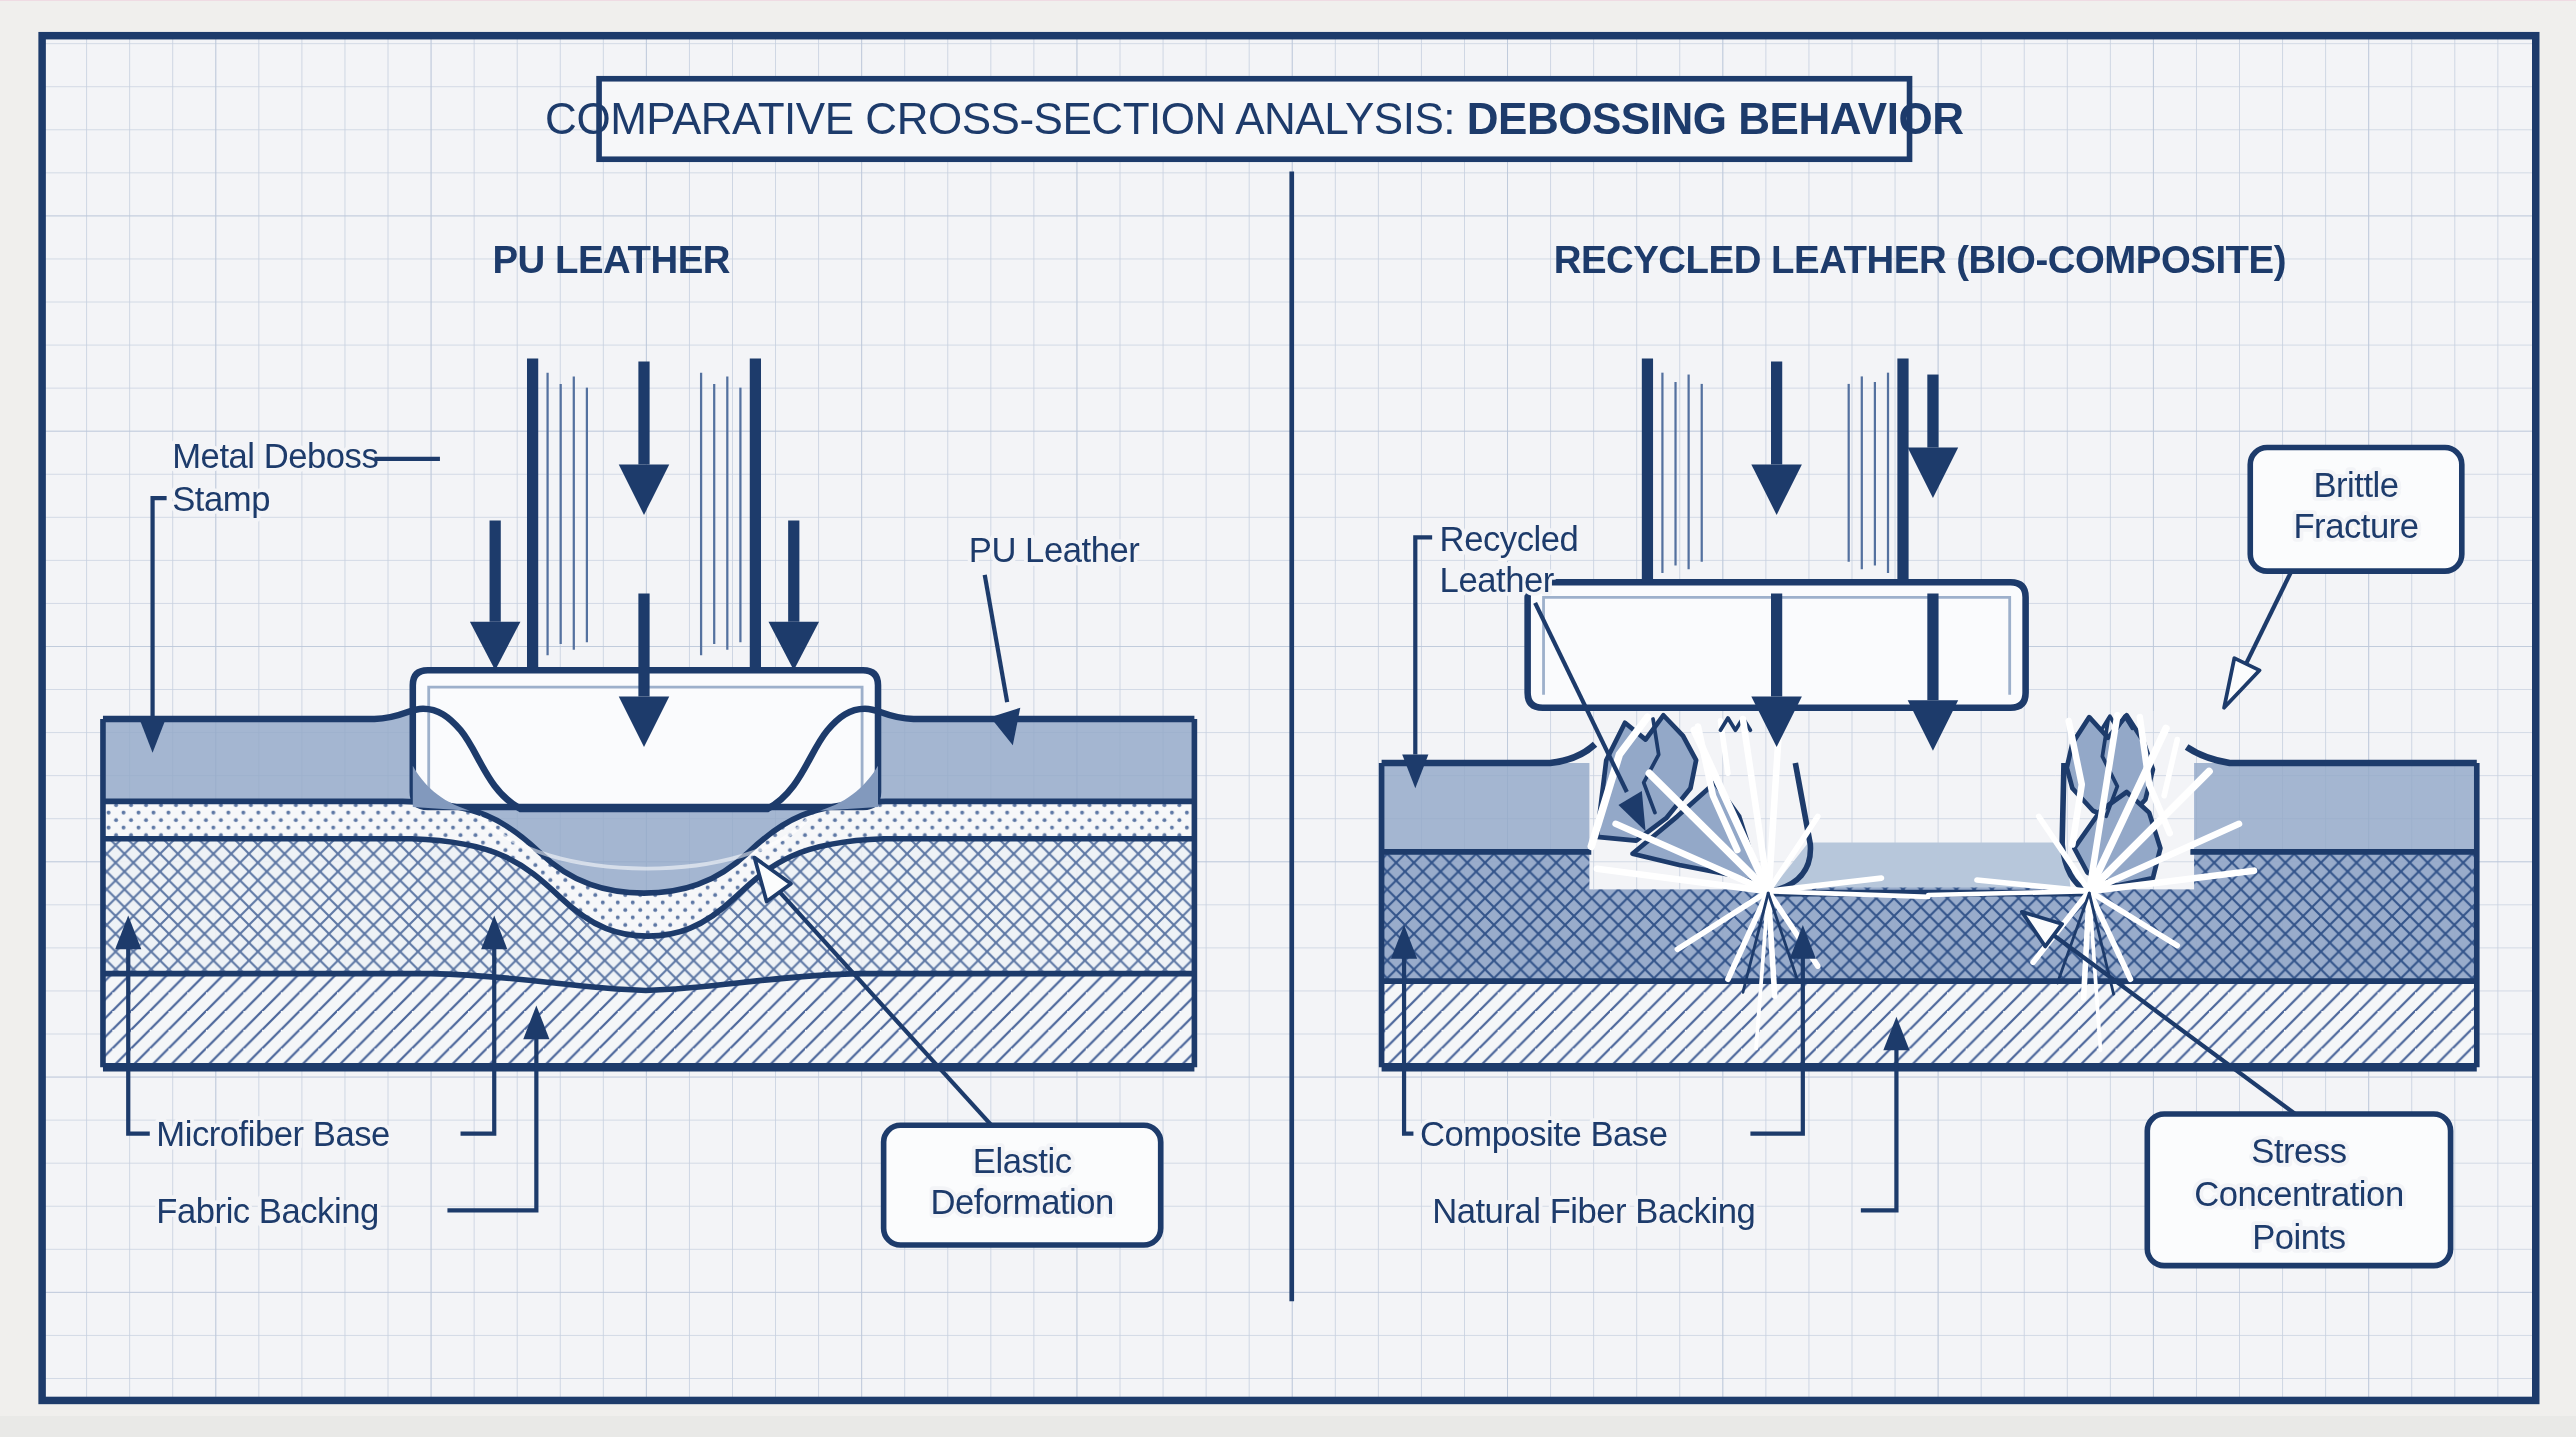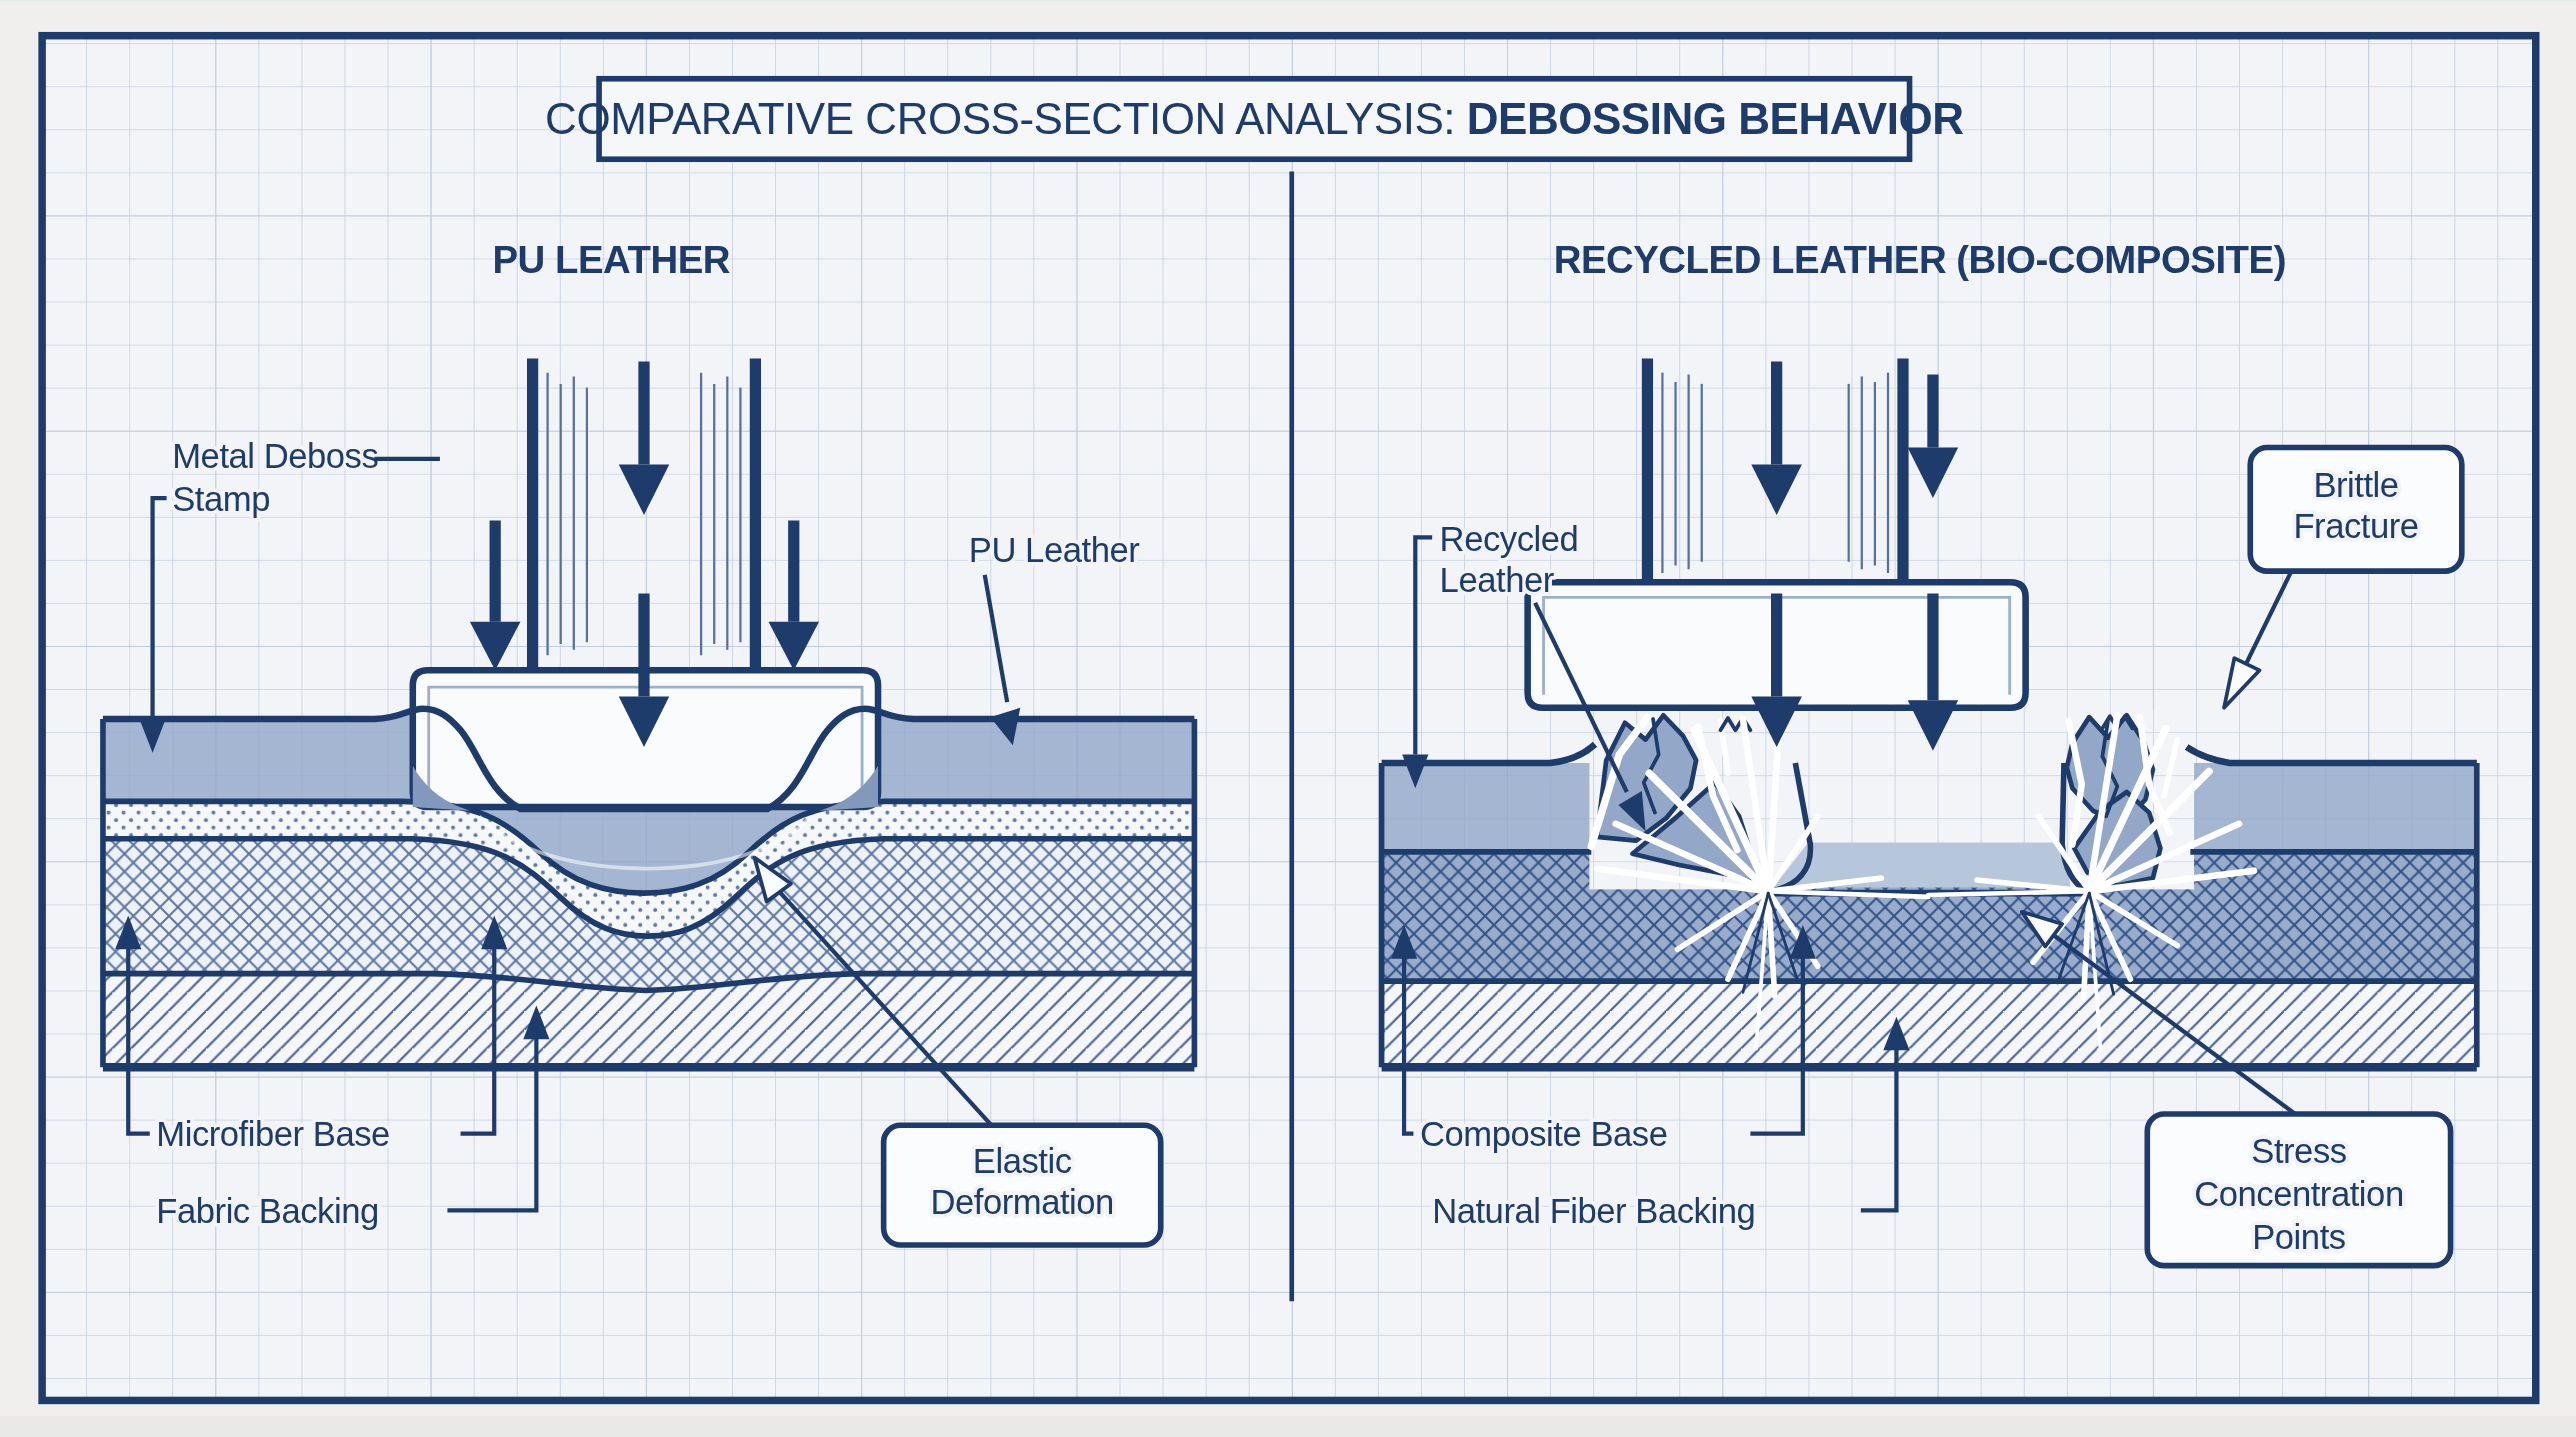--- a/index.html
+++ b/index.html
@@ -1,16 +1,16 @@
 <!DOCTYPE html>
 <html style="font-size:15px"><head>
 <meta charset="utf-8">
 <style>
   html,body{margin:0;padding:0;background:#e9e9e7;}
-  .canvas{width:2576px;height:1416px;position:relative;background:#5eead4;overflow:hidden;}
+  .canvas{width:2576px;height:1416px;position:relative;background:#ec4899;overflow:hidden;}
   svg{display:block;}
   text{font-family:"Liberation Sans",sans-serif;fill:#1d3b6b;}
   .title-text{font-size:47px;letter-spacing:-0.5px;}
   .title-prefix{font-weight:500;}
   .title-bold{font-weight:800;}
   .panel-title{font-size:41px;font-weight:700;letter-spacing:-0.5px;text-anchor:middle;}
   .lbl{font-size:37px;font-weight:500;letter-spacing:-0.5px;paint-order:stroke;stroke:#f3f4f7;stroke-width:8px;stroke-linejoin:round;}
   .lbl-mid{text-anchor:middle;}
   .ink{stroke:#1d3b6b;fill:none;}
   .leader{stroke:#1d3b6b;stroke-width:4.5;fill:none;}

